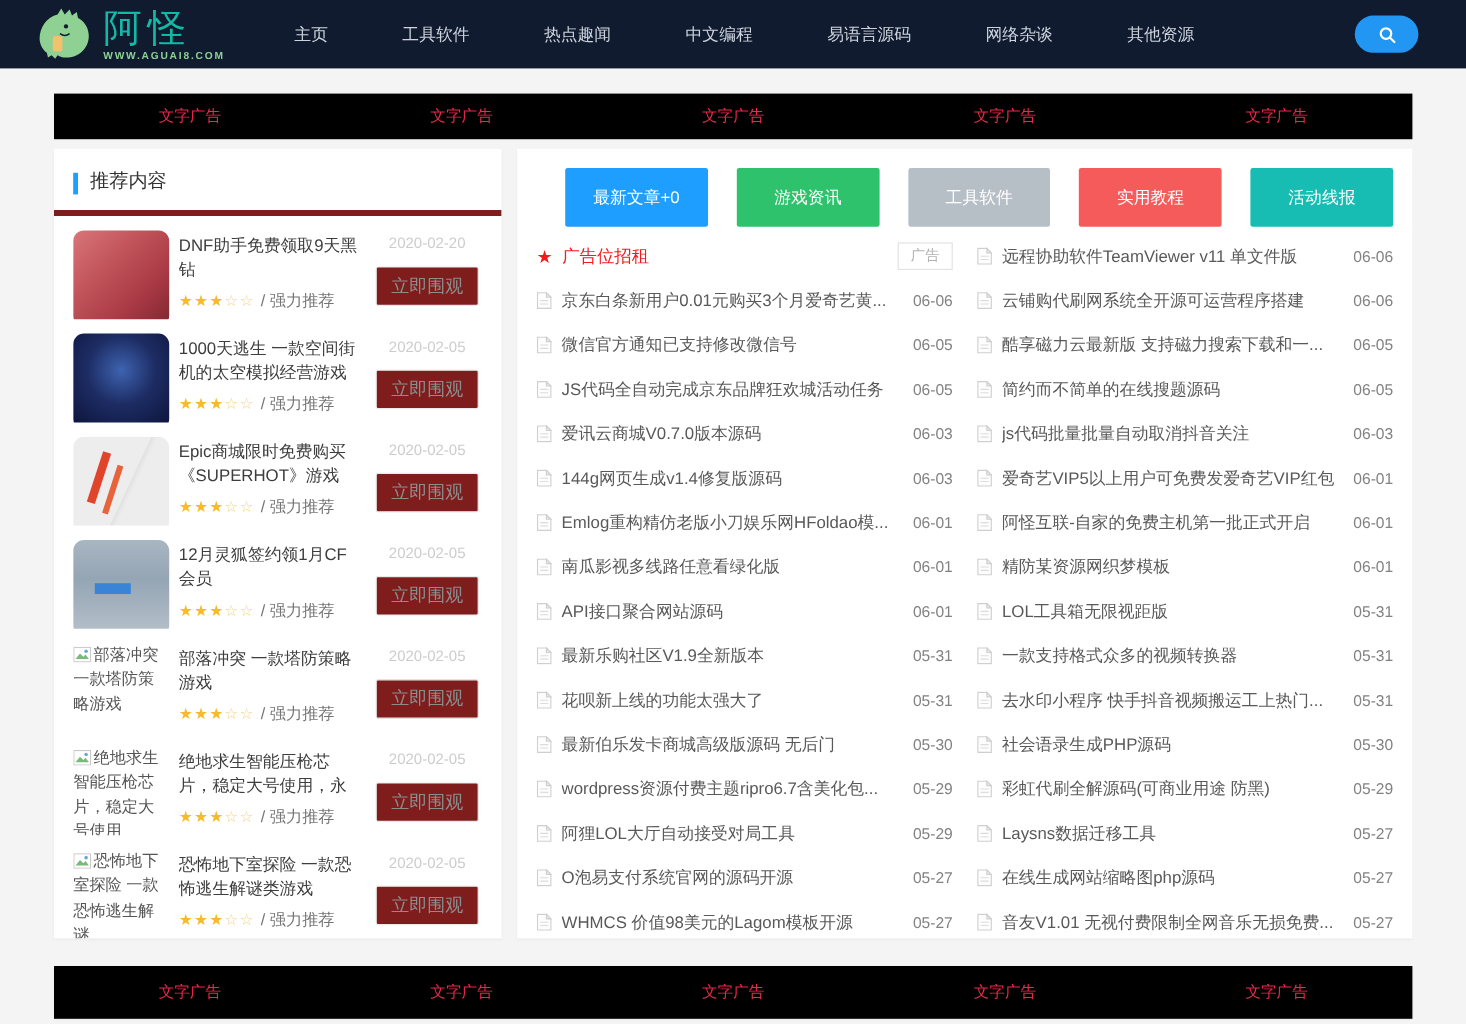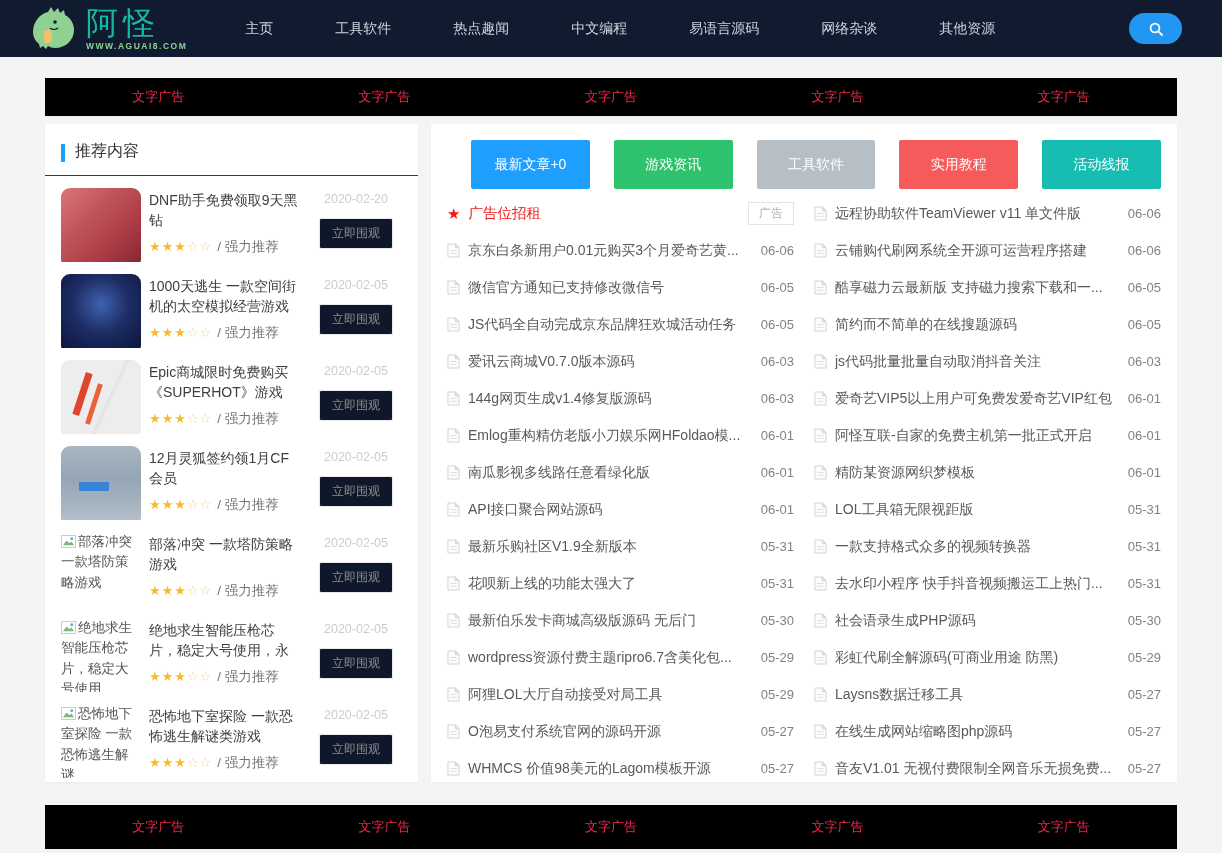--- a/index.html
+++ b/index.html
@@ -25,21 +25,21 @@
     color:#f0264a; font-size:13px; text-decoration:none; cursor:pointer; }
 
   
   .main { display:flex; gap:13px; margin:8px 45px 0; height:658px; }
   .panel { background:#fff; box-shadow:0 1px 2px rgba(0,0,0,.04); overflow:hidden; }
   .sidebar { width:373px; }
   .content { flex:1; padding:16px; }
 
   
   .panel-header { display:flex; align-items:flex-end; gap:10px; padding:17px 16px 13px;
-    border-bottom:1px solid #7f1d1d; }
+    border-bottom:5px solid #7f1d1d; }
   .panel-header .bar { width:4px; height:18px; background:#1E9FFF; }
   .panel-header .t { font-size:16px; color:#333; }
   .rec-list { padding:0 16px; }
   .rec-item { display:flex; gap:8px; margin-top:6px; height:80px; overflow:hidden; padding-top:6px; }
   .thumb { width:80px; height:80px; border-radius:9px; flex:none; overflow:hidden;
     font-size:13.5px; line-height:1.5; color:#555; }
   .thumb.t-dnf   { background:linear-gradient(135deg,#d9767a 0%,#c2555c 35%,#a93944 70%,#7e2730 100%); }
   .thumb.t-space { background:radial-gradient(circle at 50% 38%,#3e63b0 0%,#1d2c63 45%,#0b1238 100%); }
   .thumb.t-epic  { background:linear-gradient(115deg,#ededee 55%,#e2e2e4 56%,#ededee 60%),#ececee;
                    position:relative; }
@@ -50,22 +50,22 @@
   .thumb.broken { border-radius:0; }
   .broken-ic { display:inline-block; vertical-align:-2px; margin-right:2px; }
   .rec-mid { flex:1; min-width:0; padding-top:2px; }
   .rec-title { font-size:14px; color:#3d3d3d; line-height:1.45; max-height:41px; overflow:hidden; cursor:pointer; }
   .rec-rate { margin-top:7px; font-size:13px; white-space:nowrap; }
   .stars-f { color:#f7ba2a; letter-spacing:1px; }
   .stars-e { color:#f3d48e; letter-spacing:1px; }
   .rate-sfx { color:#757575; font-size:13.5px; margin-left:5px; }
   .rec-right { width:92px; flex:none; text-align:center; padding-top:4px; }
   .rec-date { color:#ccc; font-size:12.5px; }
-  .rec-btn { margin-top:12px; display:inline-block; background:#0f172a; border:1px solid #e9e9e9;
-    color:#8d8d8d; font-size:12px; padding:6px 12px; cursor:pointer; border-radius:2px; }
+  .rec-btn { margin-top:12px; display:inline-block; background:#7f1d1d; border:1px solid #e9e9e9;
+    color:#8d8d8d; font-size:15px; padding:6px 12px; cursor:pointer; border-radius:2px; }
 
   
   .cat-row { display:flex; justify-content:space-between; }
   .cat-btn { width:127px; height:49px; border:none; border-radius:2px; color:#fff; font-size:14px;
     cursor:pointer; font-family:inherit;margin-left:24px; }
 
   
   .cols { display:flex; gap:20px; margin-top:6px; }
   .col { flex:1; min-width:0; }
   .row { height:37px; display:flex; align-items:center; gap:8px; }

